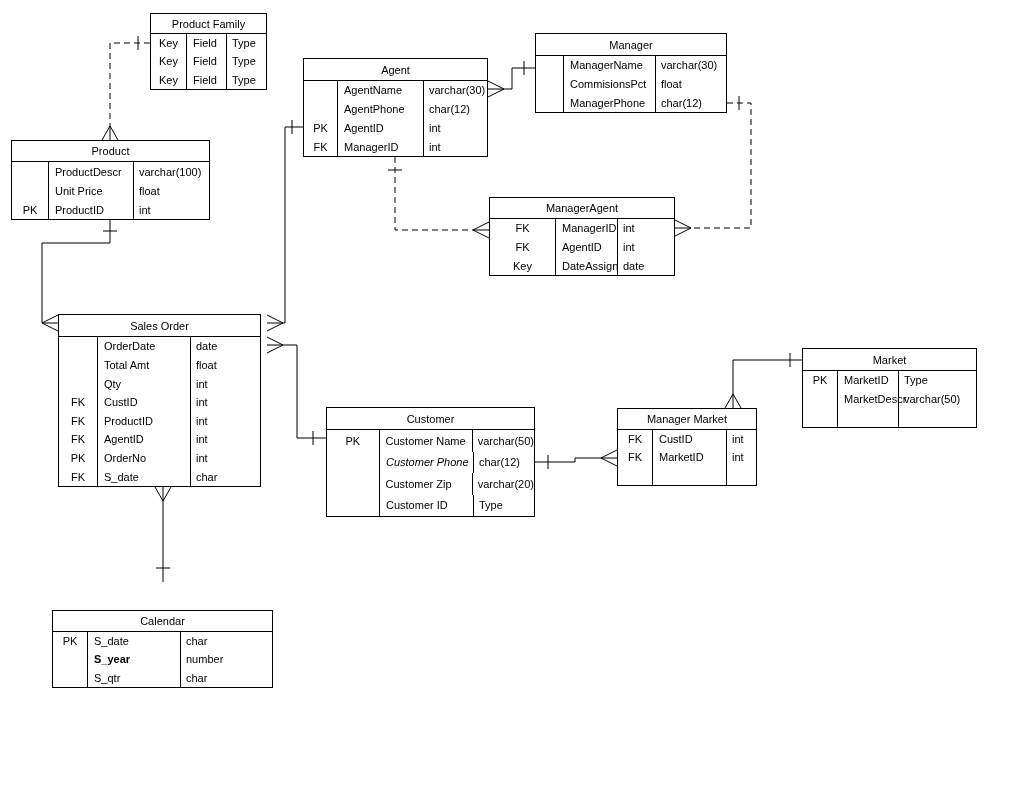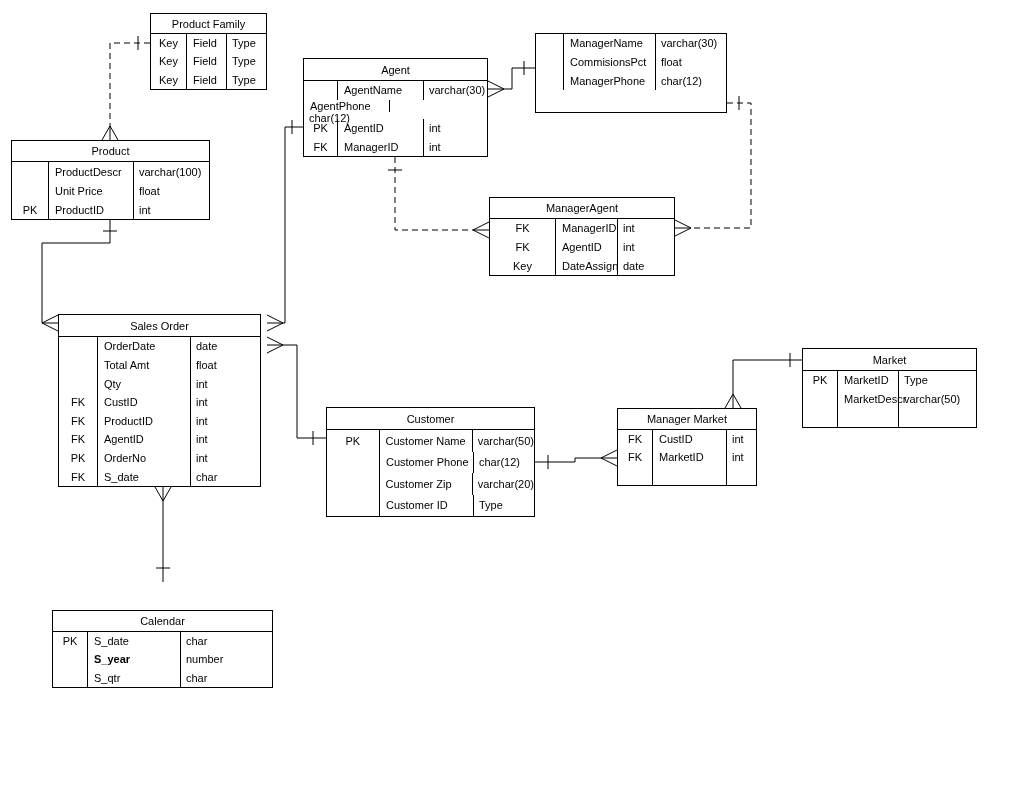--- a/index.html
+++ b/index.html
@@ -108,37 +108,38 @@
         <div class="cell type">int</div>
       </div>
     </div>
     <div class="entity" style="left: 303px; top: 58px; width: 185px; height: 99px;">
       <div class="entity-title" style="height: 22px;">Agent</div>
       <div class="erow" style="height: 18.75px;">
         <div class="cell key" style="width: 34px;"></div>
         <div class="cell field" style="width: 86px;">AgentName</div>
         <div class="cell type">varchar(30)</div>
       </div>
-      <div class="erow" style="height: 18.75px; flex-direction: column;">
+      <div class="erow" style="height: 18.75px;">
         <div class="cell key" style="width: 34px;"></div>
         <div class="cell field" style="width: 86px;">AgentPhone</div>
         <div class="cell type">char(12)</div>
       </div>
       <div class="erow" style="height: 18.75px;">
         <div class="cell key" style="width: 34px;">PK</div>
         <div class="cell field" style="width: 86px;">AgentID</div>
         <div class="cell type">int</div>
       </div>
       <div class="erow" style="height: 18.75px;">
         <div class="cell key" style="width: 34px;">FK</div>
         <div class="cell field" style="width: 86px;">ManagerID</div>
         <div class="cell type">int</div>
       </div>
     </div>
     <div class="entity" style="left: 535px; top: 33px; width: 192px; height: 80px;">
+      <div class="entity-title" style="height: 22px;">Manager</div>
       <div class="erow" style="height: 18.6667px;">
         <div class="cell key" style="width: 28px;"></div>
         <div class="cell field" style="width: 92px;">ManagerName</div>
         <div class="cell type">varchar(30)</div>
       </div>
       <div class="erow" style="height: 18.6667px;">
         <div class="cell key" style="width: 28px;"></div>
         <div class="cell field" style="width: 92px;">CommisionsPct</div>
         <div class="cell type">float</div>
       </div>
@@ -211,21 +212,21 @@
     </div>
     <div class="entity" style="left: 326px; top: 407px; width: 209px; height: 110px;">
       <div class="entity-title" style="height: 22px;">Customer</div>
       <div class="erow" style="height: 21.5px;">
         <div class="cell key" style="width: 53px;">PK</div>
         <div class="cell field" style="width: 94px;">Customer Name</div>
         <div class="cell type">varchar(50)</div>
       </div>
       <div class="erow" style="height: 21.5px;">
         <div class="cell key" style="width: 53px;"></div>
-        <div class="cell field" style="width: 94px;">Customer Phone</div>
+        <div class="cell field" style="width: 94px; font-style: italic;">Customer Phone</div>
         <div class="cell type">char(12)</div>
       </div>
       <div class="erow" style="height: 21.5px;">
         <div class="cell key" style="width: 53px;"></div>
         <div class="cell field" style="width: 94px;">Customer Zip</div>
         <div class="cell type">varchar(20)</div>
       </div>
       <div class="erow" style="height: 21.5px;">
         <div class="cell key" style="width: 53px;"></div>
         <div class="cell field" style="width: 94px;">Customer ID</div>

